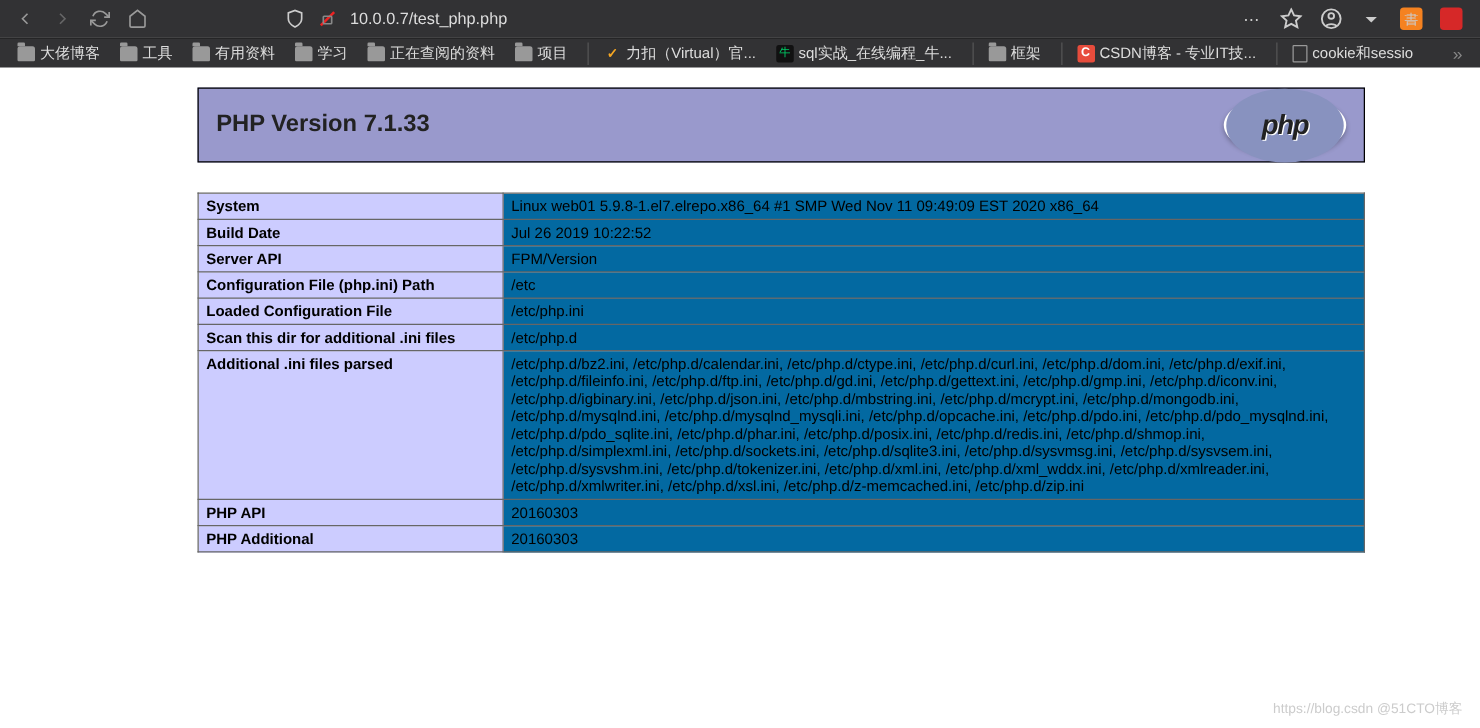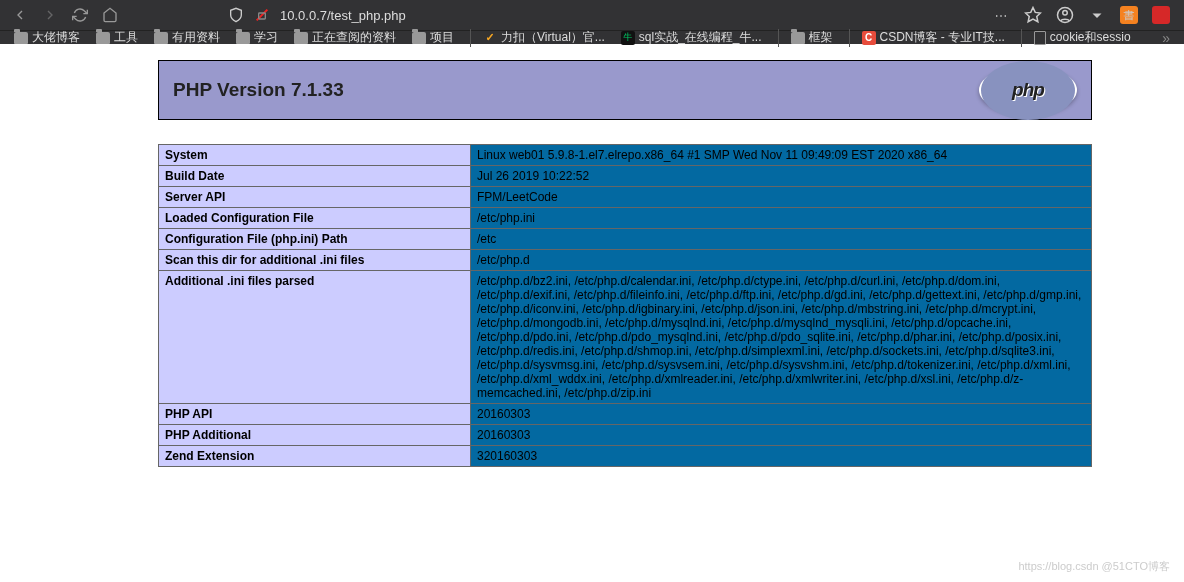--- a/index.html
+++ b/index.html
@@ -2,51 +2,51 @@
 <html><head>
 <meta charset="utf-8">
 <style>
   * { margin: 0; padding: 0; box-sizing: border-box; font-family: Arial, sans-serif; }
   body { background: #fff; width: 1184px; height: 582px; overflow: hidden; }
 
   
   .browser-bar { height: 30px; background: #323234; display: flex; align-items: center; padding: 0 8px; color: #ccc; font-size: 13px; }
   .nav-btn { width: 24px; height: 24px; display:flex; align-items:center; justify-content:center; color:#999; margin-right:6px; cursor:pointer; }
   .nav-btn svg { width:16px; height:16px; }
-  .url-area { flex:1; display:flex; align-items:center; padding-left:100px; }
+  .url-area { flex:1; display:flex; padding-left:100px; }
   .shield-icon { width:16px; height:16px; margin-right:10px; display:flex; align-items:center; justify-content:center; }
   .slash-icon { width:16px; height:16px; margin-right:10px; color:#e22; display:flex; align-items:center; justify-content:center; }
   .url-text { color:#ddd; font-size:13px; }
   .right-icons { display:flex; align-items:center; gap:14px; padding-right:6px; }
   .right-icons .ic { width:18px; height:18px; color:#ccc; display:flex; align-items:center; justify-content:center; cursor:pointer; }
   .caret-down { color:#3fa7d6; }
   .orange-icon { background:#f58220; color:#fff; width:18px; height:18px; border-radius:3px; font-size:11px; display:flex; align-items:center; justify-content:center; }
   .red-icon { background:#d62828; width:18px; height:18px; border-radius:3px; }
 
   
-  .bookmarks { height: 14px; background: #323234; display:flex; align-items:center; padding:0 8px; color:#ddd; font-size:12px; border-top:1px solid #222; }
+  .bookmarks { height: 24px; background: #323234; display:flex; align-items:center; padding:0 8px; color:#ddd; font-size:12px; border-top:1px solid #222; }
   .bm-item { display:flex; align-items:center; gap:4px; padding:3px 6px; margin-right:4px; border-radius:3px; cursor:pointer; }
   .folder-icon { width:14px; height:12px; background:#999; border-radius:2px 2px 1px 1px; position:relative; }
   .folder-icon::before { content:''; position:absolute; top:-3px; left:0; width:6px; height:3px; background:#999; border-radius:1px 1px 0 0; }
   .leetcode-icon { width:14px; height:14px; display:flex; align-items:center; justify-content:center; color:#f5a623; font-weight:bold; font-size:11px; }
   .nowcoder-icon { width:14px; height:14px; background:#111; color:#0c6; font-size:9px; display:flex; align-items:center; justify-content:center; border-radius:2px; }
   .csdn-icon { width:14px; height:14px; background:#e74c3c; color:#fff; font-size:10px; font-weight:bold; display:flex; align-items:center; justify-content:center; border-radius:2px; }
   .page-icon { width:12px; height:14px; border:1px solid #999; border-radius:1px; background:transparent; }
   .sep { width:1px; height:18px; background:#555; margin:0 6px; }
 
   
   .content { padding: 16px 12px 0 158px; font-family: Verdana, Arial, sans-serif; }
   .header-box { width:934px; background:#9999cc; border:1px solid #000; height:60px; display:flex; align-items:center; justify-content:space-between; padding:12px 14px; margin-bottom:24px; }
   .header-title { font-weight:bold; font-size:19px; color:#222; }
   .php-logo { width:98px; height:48px; background:#fff; border-radius:50%/50%; display:flex; align-items:center; justify-content:center; box-shadow:0 2px 4px rgba(0,0,0,0.3); }
-  .php-logo-inner { background:#8892bf; width:94px; height:59px; border-radius:50%/50%; display:flex; align-items:center; justify-content:center; color:#222; font-weight:bold; font-size:19px; font-style:italic; letter-spacing:-1px; text-shadow:1px 1px 0 #fff; }
+  .php-logo-inner { background:#8892bf; width:94px; height:59px; border-radius:50%/50%; display:flex; align-items:center; justify-content:center; color:#222; font-weight:bold; font-size:22px; font-style:italic; letter-spacing:-1px; text-shadow:1px 1px 0 #fff; }
 
   .info-table { width:934px; border-collapse:collapse; font-size:12px; }
   .info-table td { border:1px solid #666; padding:3px 6px; vertical-align:top; text-align:left; }
-  .info-table td.k { background:#ccccff; font-weight:bold; width:312px; }
+  .info-table td.k { background:#ccccff; font-weight:bold; width:244px; }
   .info-table td.v { background:#0369a1; }
 
   .watermark { position:absolute; right:14px; bottom:8px; color:#ccc; font-size:11px;margin-left:14px; }
   .chevright { font-size:14px; color:#888; margin:0 6px 0 auto; }
 </style>
 </head>
 <body>
 
 <div class="browser-bar">
   <div class="nav-btn">
@@ -177,47 +177,43 @@
         <tr>
           <td class="k">System</td>
           <td class="v">Linux web01 5.9.8-1.el7.elrepo.x86_64 #1 SMP Wed Nov 11 09:49:09 EST 2020 x86_64</td>
         </tr>
         <tr>
           <td class="k">Build Date</td>
           <td class="v">Jul 26 2019 10:22:52</td>
         </tr>
         <tr>
           <td class="k">Server API</td>
-          <td class="v">FPM/LeetCode</td>
+          <td class="v">FPM/Version</td>
+        </tr>
+        <tr>
+          <td class="k">Configuration File (php.ini) Path</td>
+          <td class="v">/etc</td>
         </tr>
         <tr>
           <td class="k">Loaded Configuration File</td>
           <td class="v">/etc/php.ini</td>
         </tr>
         <tr>
-          <td class="k">Configuration File (php.ini) Path</td>
-          <td class="v">/etc</td>
-        </tr>
-        <tr>
           <td class="k">Scan this dir for additional .ini files</td>
           <td class="v">/etc/php.d</td>
         </tr>
         <tr>
           <td class="k">Additional .ini files parsed</td>
           <td class="v">/etc/php.d/bz2.ini, /etc/php.d/calendar.ini, /etc/php.d/ctype.ini, /etc/php.d/curl.ini, /etc/php.d/dom.ini, /etc/php.d/exif.ini, /etc/php.d/fileinfo.ini, /etc/php.d/ftp.ini, /etc/php.d/gd.ini, /etc/php.d/gettext.ini, /etc/php.d/gmp.ini, /etc/php.d/iconv.ini, /etc/php.d/igbinary.ini, /etc/php.d/json.ini, /etc/php.d/mbstring.ini, /etc/php.d/mcrypt.ini, /etc/php.d/mongodb.ini, /etc/php.d/mysqlnd.ini, /etc/php.d/mysqlnd_mysqli.ini, /etc/php.d/opcache.ini, /etc/php.d/pdo.ini, /etc/php.d/pdo_mysqlnd.ini, /etc/php.d/pdo_sqlite.ini, /etc/php.d/phar.ini, /etc/php.d/posix.ini, /etc/php.d/redis.ini, /etc/php.d/shmop.ini, /etc/php.d/simplexml.ini, /etc/php.d/sockets.ini, /etc/php.d/sqlite3.ini, /etc/php.d/sysvmsg.ini, /etc/php.d/sysvsem.ini, /etc/php.d/sysvshm.ini, /etc/php.d/tokenizer.ini, /etc/php.d/xml.ini, /etc/php.d/xml_wddx.ini, /etc/php.d/xmlreader.ini, /etc/php.d/xmlwriter.ini, /etc/php.d/xsl.ini, /etc/php.d/z-memcached.ini, /etc/php.d/zip.ini</td>
         </tr>
         <tr>
           <td class="k">PHP API</td>
           <td class="v">20160303</td>
         </tr>
         <tr>
           <td class="k">PHP Additional</td>
           <td class="v">20160303</td>
-        </tr>
-        <tr>
-          <td class="k">Zend Extension</td>
-          <td class="v">320160303</td>
         </tr>
       </tbody>
   </table>
 </div>
 
 <div class="watermark">https://blog.csdn @51CTO博客</div>
 
 </body></html>

